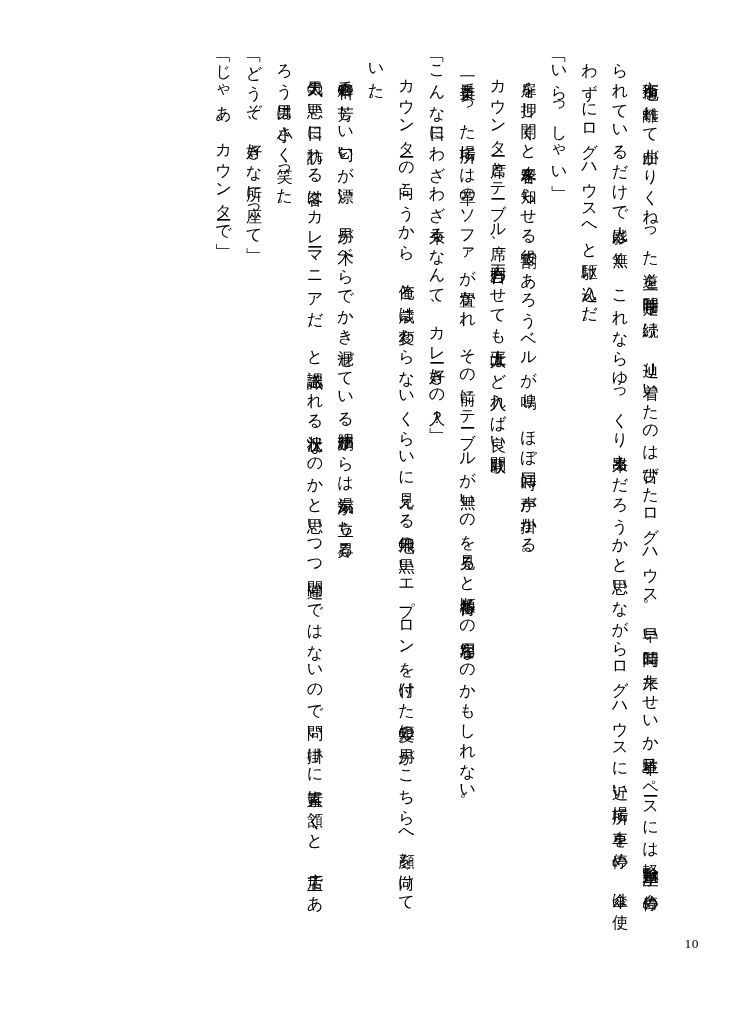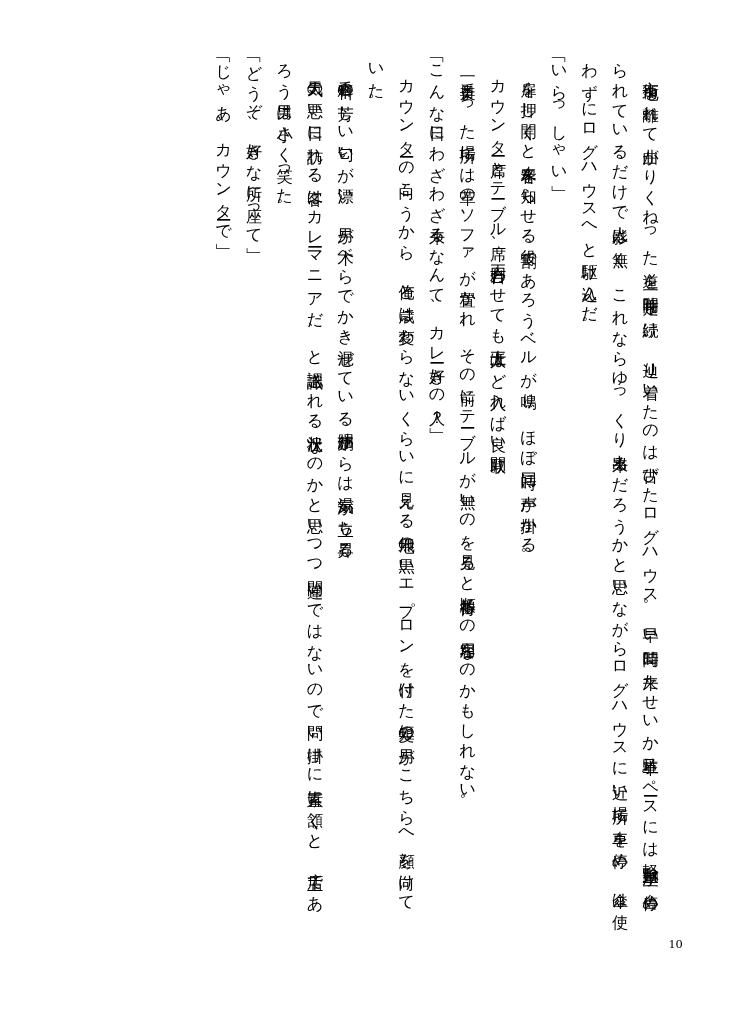--- a/index.html
+++ b/index.html
@@ -49,21 +49,21 @@
     padding: 0;
     text-indent: 1em;
   }
   #text-block p.no-indent {
     text-indent: 0;
   }
 
   
   #page-number {
     position: absolute;
-    right: 56px;
+    right: 40px;
     bottom: 72px;
     font-size: 13.5px;
     font-family: "Liberation Serif", "DejaVu Serif", serif;
     letter-spacing: 0.5px;
     color: #000;
   }
 </style>
 </head>
 <body>
 

